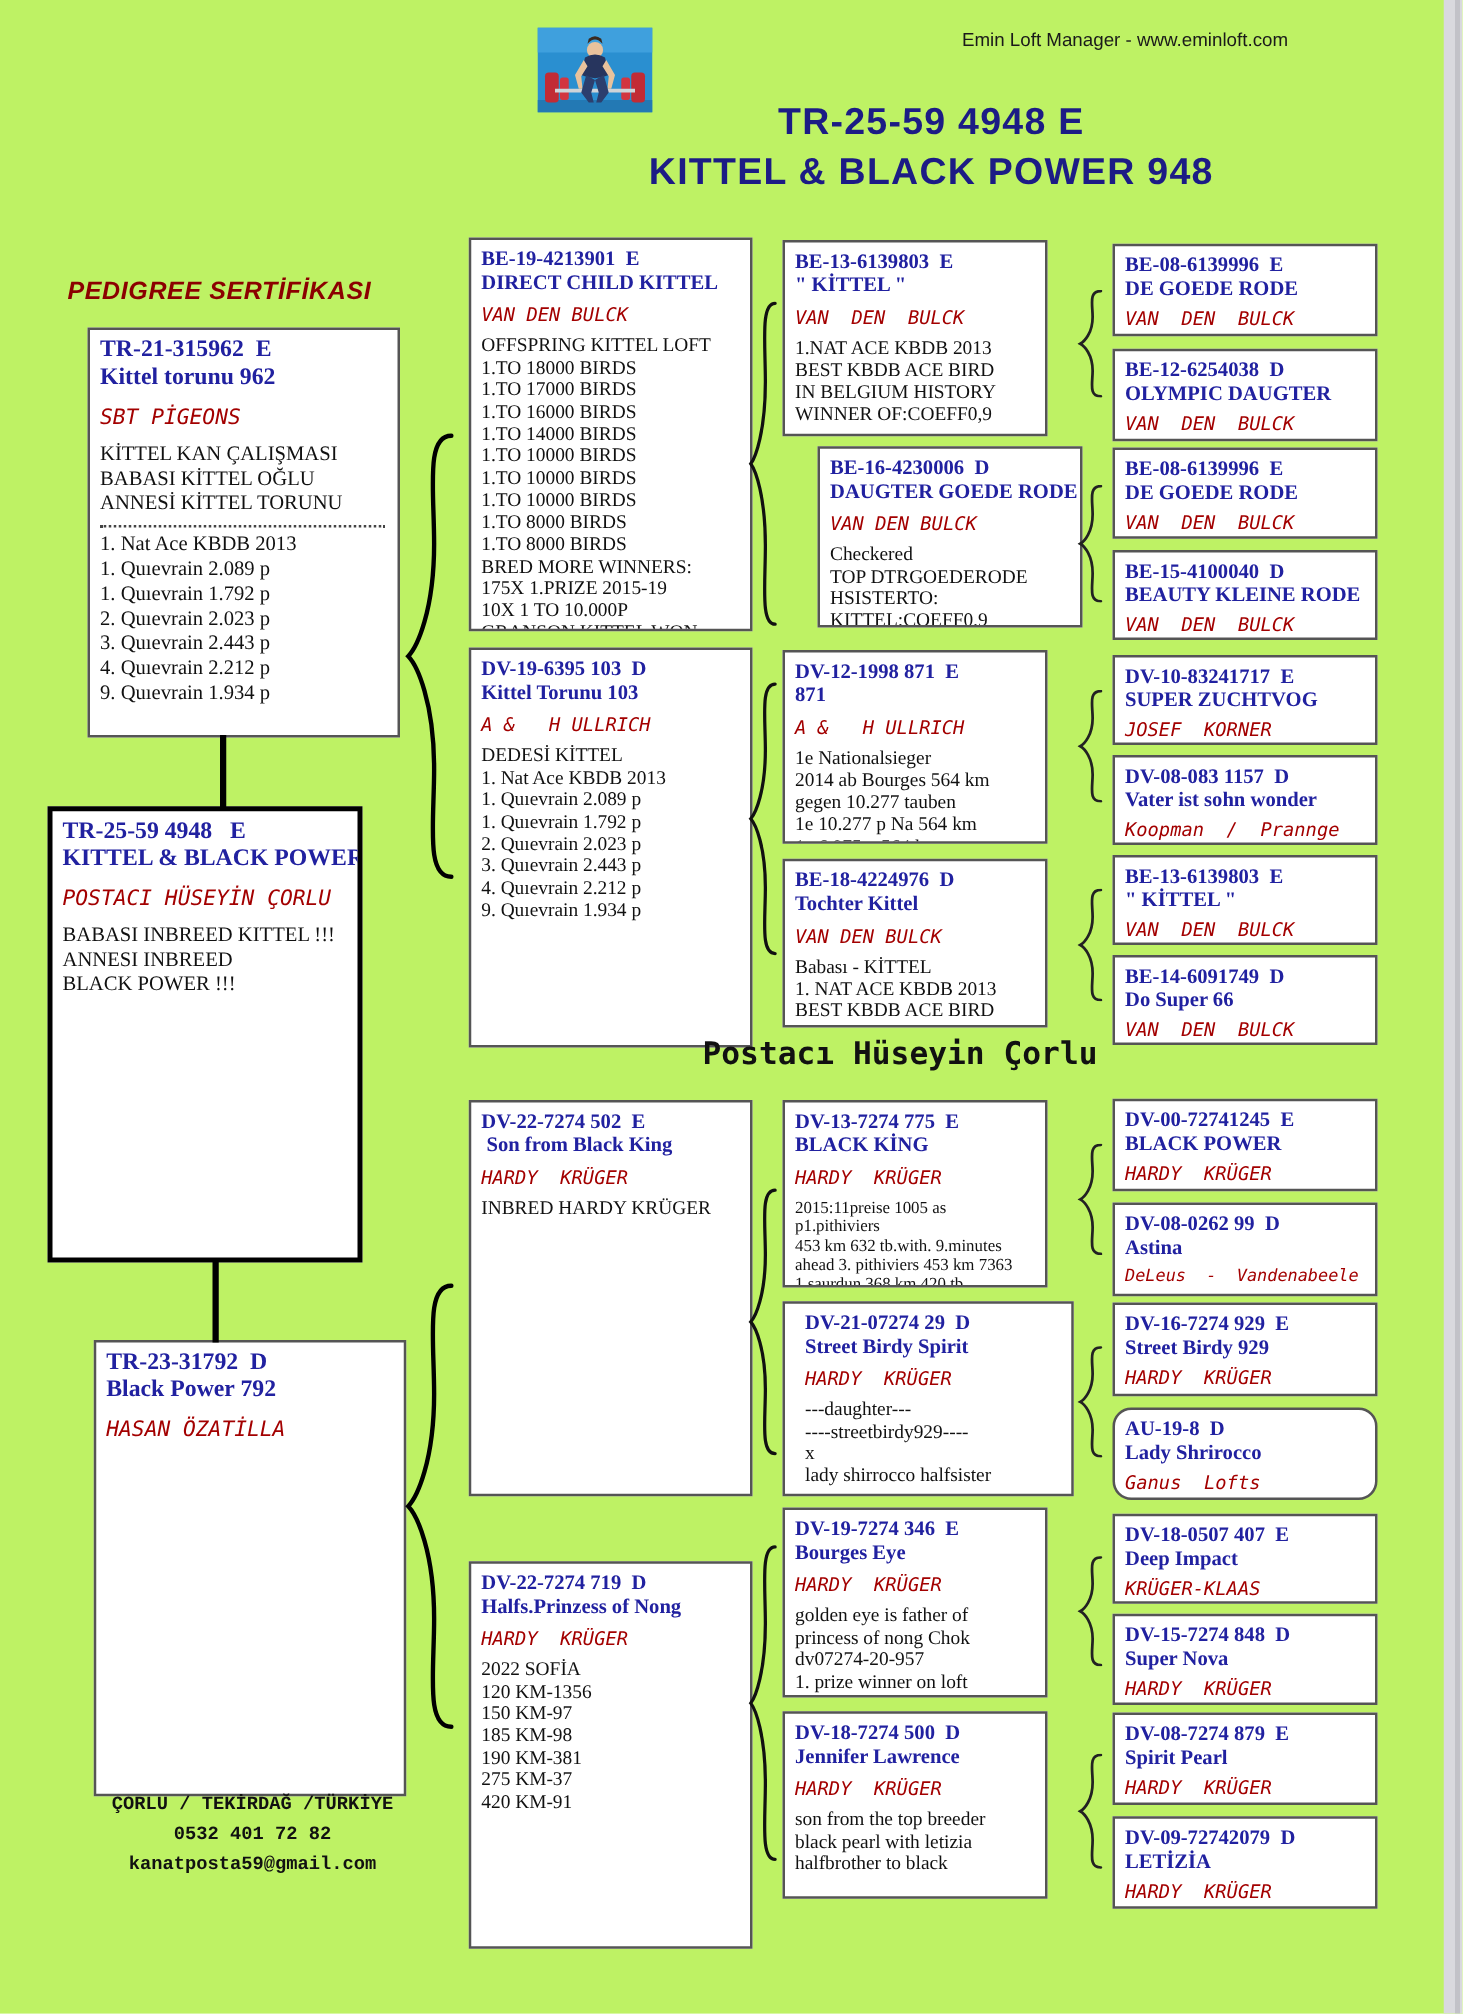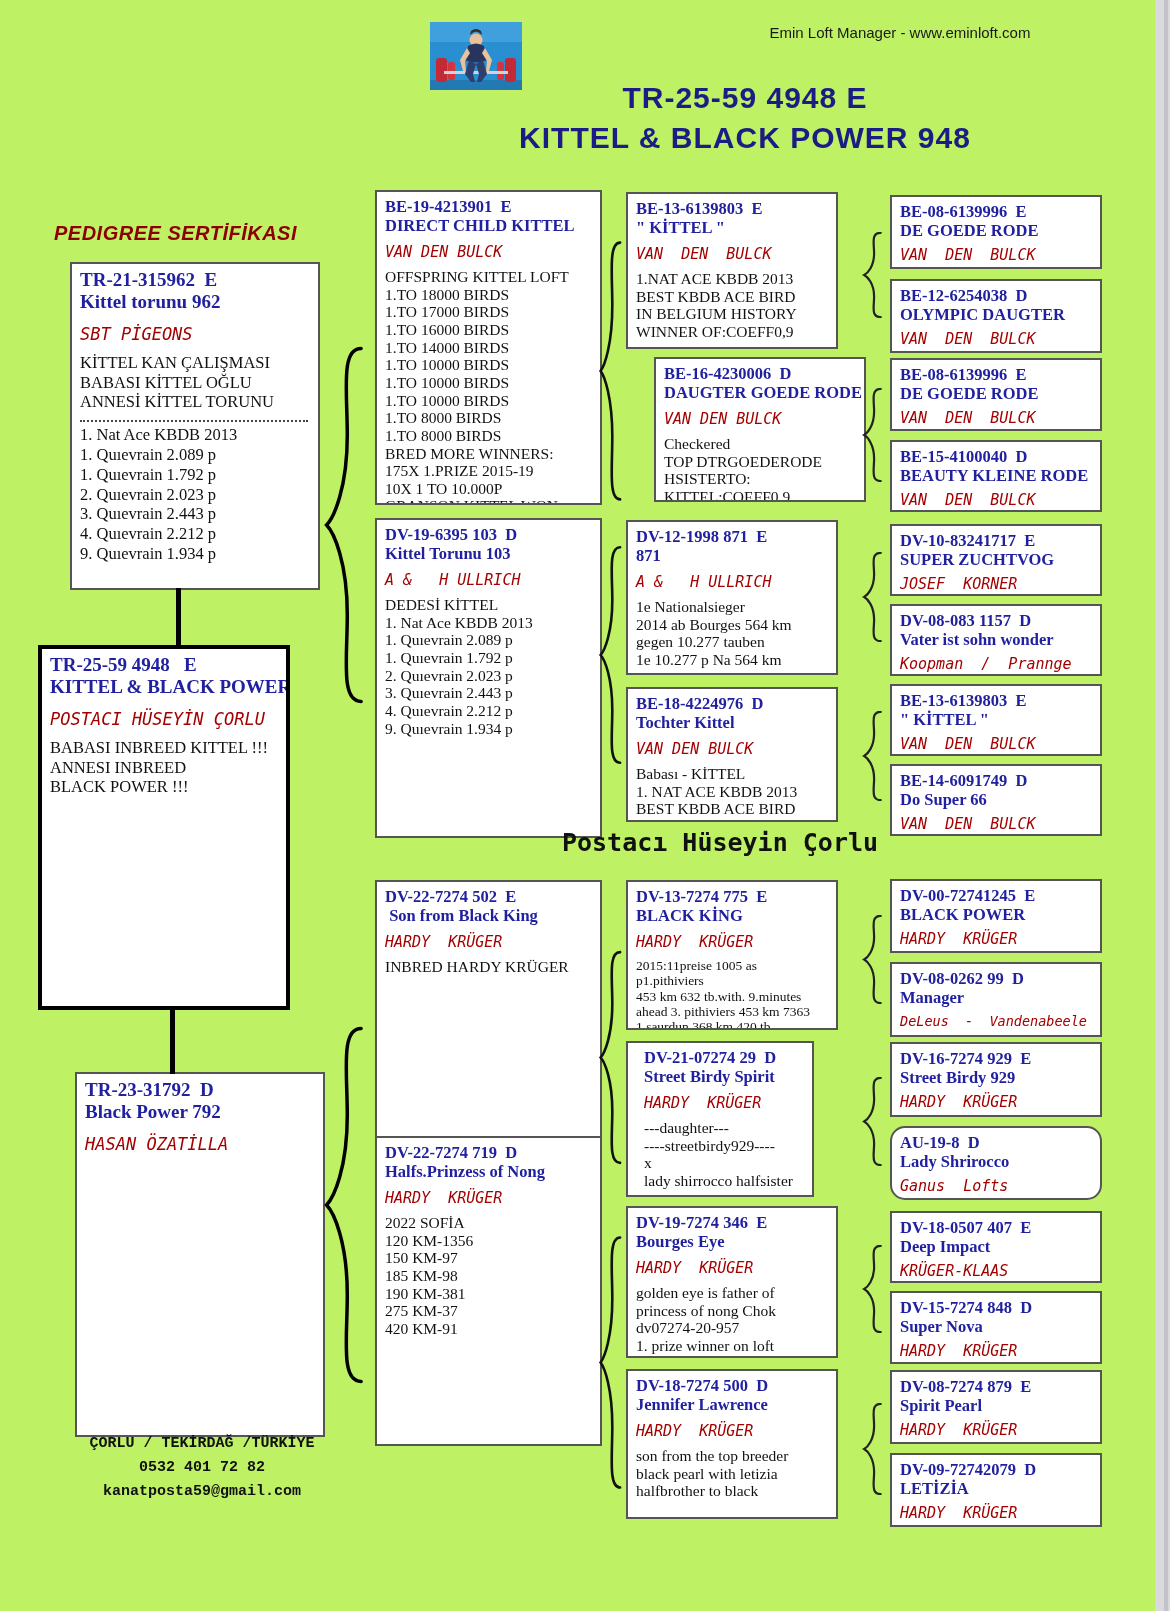--- a/index.html
+++ b/index.html
@@ -147,21 +147,21 @@
   </div>
 
   <div id="mid-heading">Postacı Hüseyin Çorlu</div>
 
   <div class="box" style="left:375px;top:880px;width:227px;height:317px;">
     <div class="ring">DV-22-7274 502  E</div>
     <div class="bname"> Son from Black King</div>
     <div class="breeder">HARDY  KRÜGER</div>
     <div class="details">INBRED  HARDY KRÜGER</div>
   </div>
-  <div class="box" style="left:375px;top:1136px;width:227px;height:310px;">
+  <div class="box" style="left:375px;top:1249px;width:227px;height:310px;">
     <div class="ring">DV-22-7274 719  D</div>
     <div class="bname">Halfs.Prinzess of Nong</div>
     <div class="breeder">HARDY  KRÜGER</div>
     <div class="details">2022 SOFİA
 120 KM-1356
 150 KM-97
 185 KM-98
 190 KM-381
 275 KM-37
 420 KM-91</div>
@@ -206,21 +206,21 @@
   </div>
   <div class="box small" style="left:626px;top:880px;width:212px;height:150px;">
     <div class="ring">DV-13-7274 775  E</div>
     <div class="bname">BLACK KİNG</div>
     <div class="breeder">HARDY  KRÜGER</div>
     <div class="details">2015:11preise 1005 as p1.pithiviers
 453 km 632 tb.with. 9.minutes
 ahead 3. pithiviers 453 km 7363
 1.saurdun 368 km 420 tb.</div>
   </div>
-  <div class="box" style="left:626px;top:1041px;width:188px;height:156px;padding-left:16px;">
+  <div class="box" style="left:626px;top:1041px;width:233px;height:156px;padding-left:16px;">
     <div class="ring">DV-21-07274 29  D</div>
     <div class="bname">Street Birdy Spirit</div>
     <div class="breeder">HARDY  KRÜGER</div>
     <div class="details">---daughter---
 ----streetbirdy929----
 x
 lady shirrocco halfsister</div>
   </div>
   <div class="box" style="left:626px;top:1206px;width:212px;height:152px;">
     <div class="ring">DV-19-7274 346  E</div>
@@ -281,21 +281,21 @@
     <div class="bname">Do Super 66</div>
     <div class="breeder">VAN  DEN  BULCK</div>
   </div>
   <div class="box g4" style="left:890px;top:879px;width:212px;height:74px;">
     <div class="ring">DV-00-72741245  E</div>
     <div class="bname">BLACK POWER</div>
     <div class="breeder">HARDY  KRÜGER</div>
   </div>
   <div class="box g4" style="left:890px;top:962px;width:212px;height:75px;">
     <div class="ring">DV-08-0262 99  D</div>
-    <div class="bname">Manager</div>
+    <div class="bname">Astina</div>
     <div class="breeder" style="font-size:13.5px;">DeLeus  -  Vandenabeele</div>
   </div>
   <div class="box g4" style="left:890px;top:1042px;width:212px;height:75px;">
     <div class="ring">DV-16-7274 929  E</div>
     <div class="bname">Street Birdy 929</div>
     <div class="breeder">HARDY  KRÜGER</div>
   </div>
   <div class="box g4" style="left:890px;top:1126px;width:212px;height:74px;border-radius:15px;">
     <div class="ring">AU-19-8  D</div>
     <div class="bname">Lady Shrirocco</div>

